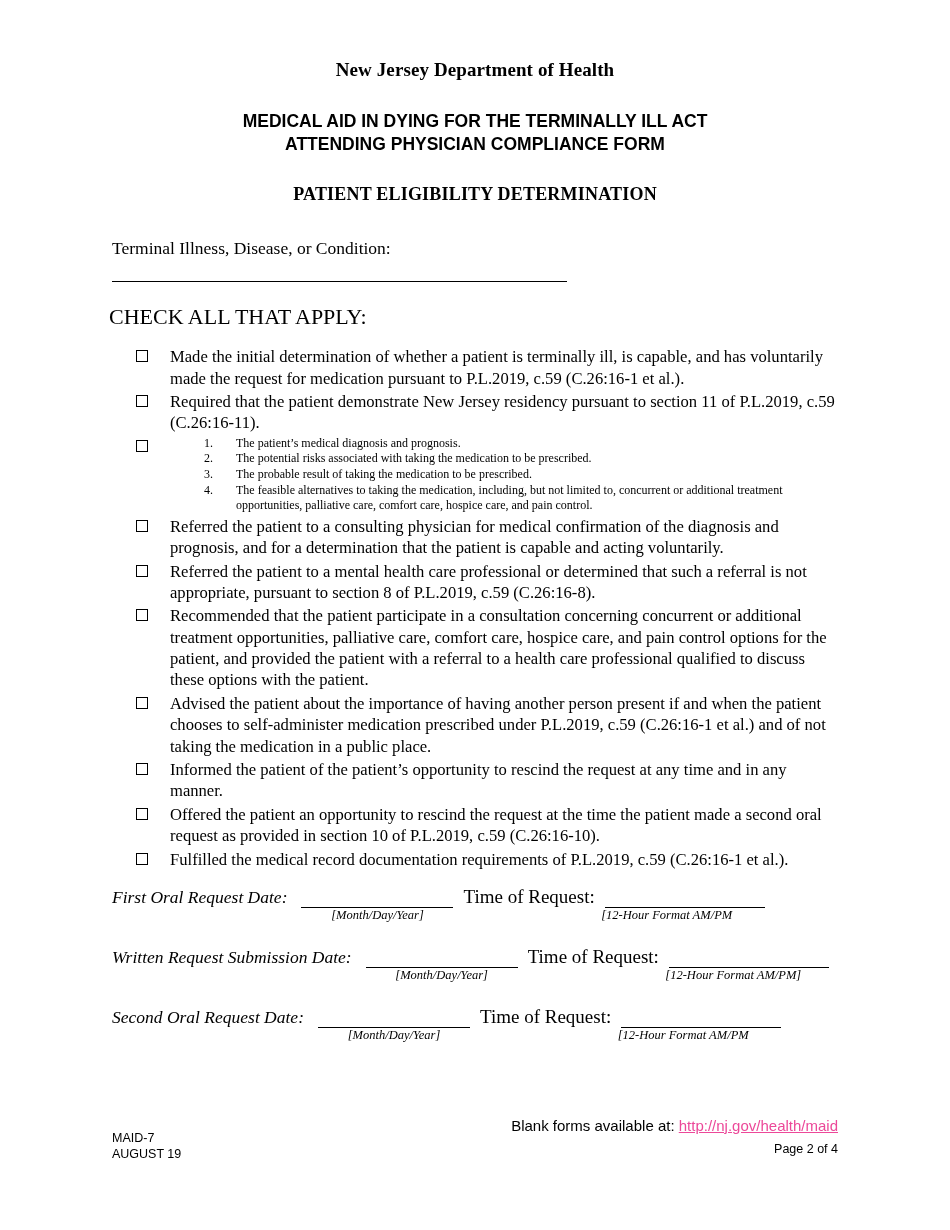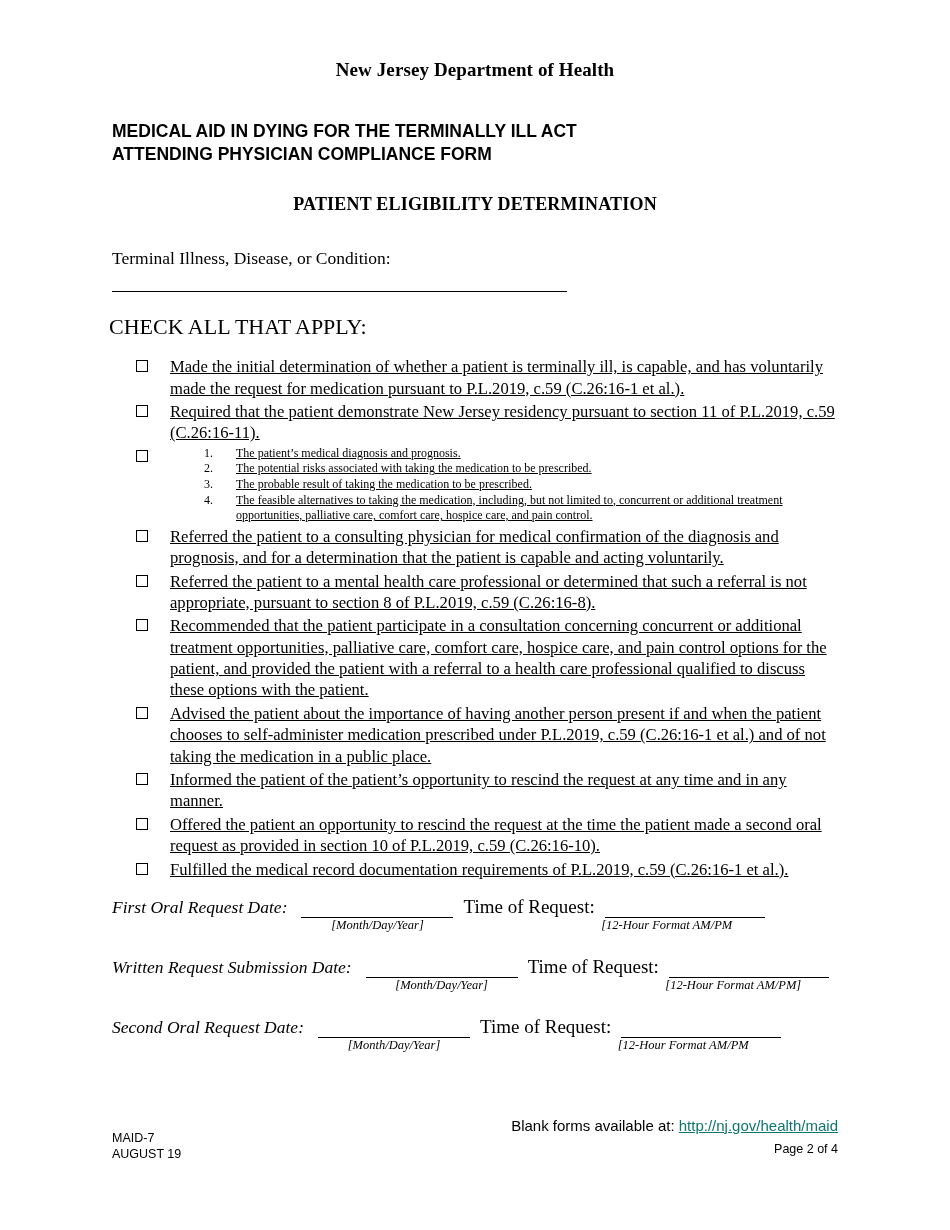--- a/index.html
+++ b/index.html
@@ -23,25 +23,25 @@
     padding: 55px 112px 0 112px;
   }
   .dept-title {
     text-align: center;
     font-weight: bold;
     font-size: 19px;
     margin-top: 4px;
     letter-spacing: 0.1px;
   }
   .act-title {
-    text-align: left;
+    text-align: center;
     font-family: "Liberation Sans", sans-serif;
     font-weight: bold;
     font-size: 17.5px;
-    margin-top: 39px;
+    margin-top: 29px;
     line-height: 1.32;
   }
   .section-title {
     text-align: center;
     font-weight: bold;
     font-size: 18px;
     margin-top: 28px;
     letter-spacing: 0.2px;
   }
   .terminal-line {
@@ -63,21 +63,20 @@
     list-style: none;
     margin: 16px 0 0 0;
     padding: 0;
   }
   ul.checklist > li {
     position: relative;
     padding-left: 58px;
     font-size: 16.6px;
     line-height: 1.29;
     margin-bottom: 2px;
-    text-decoration: underline;
   }
   .cbox {
     position: absolute;
     left: 24px;
     top: 4px;
     width: 10px;
     height: 10px;
     border: 1.2px solid #000;
     display: block;
   }
@@ -154,21 +153,21 @@
   }
   .footer-link {
     position: absolute;
     right: 112px;
     bottom: 50px;
     font-family: "Liberation Sans", sans-serif;
     font-size: 15px;
     text-align: right;
   }
   .footer-link a {
-    color: #0f766e;
+    color: #ec4899;
     text-decoration: underline;
   }
   .footer-page {
     position: absolute;
     right: 112px;
     bottom: 28px;
     font-family: "Liberation Sans", sans-serif;
     font-size: 12.5px;
   }
   .footer-left {

